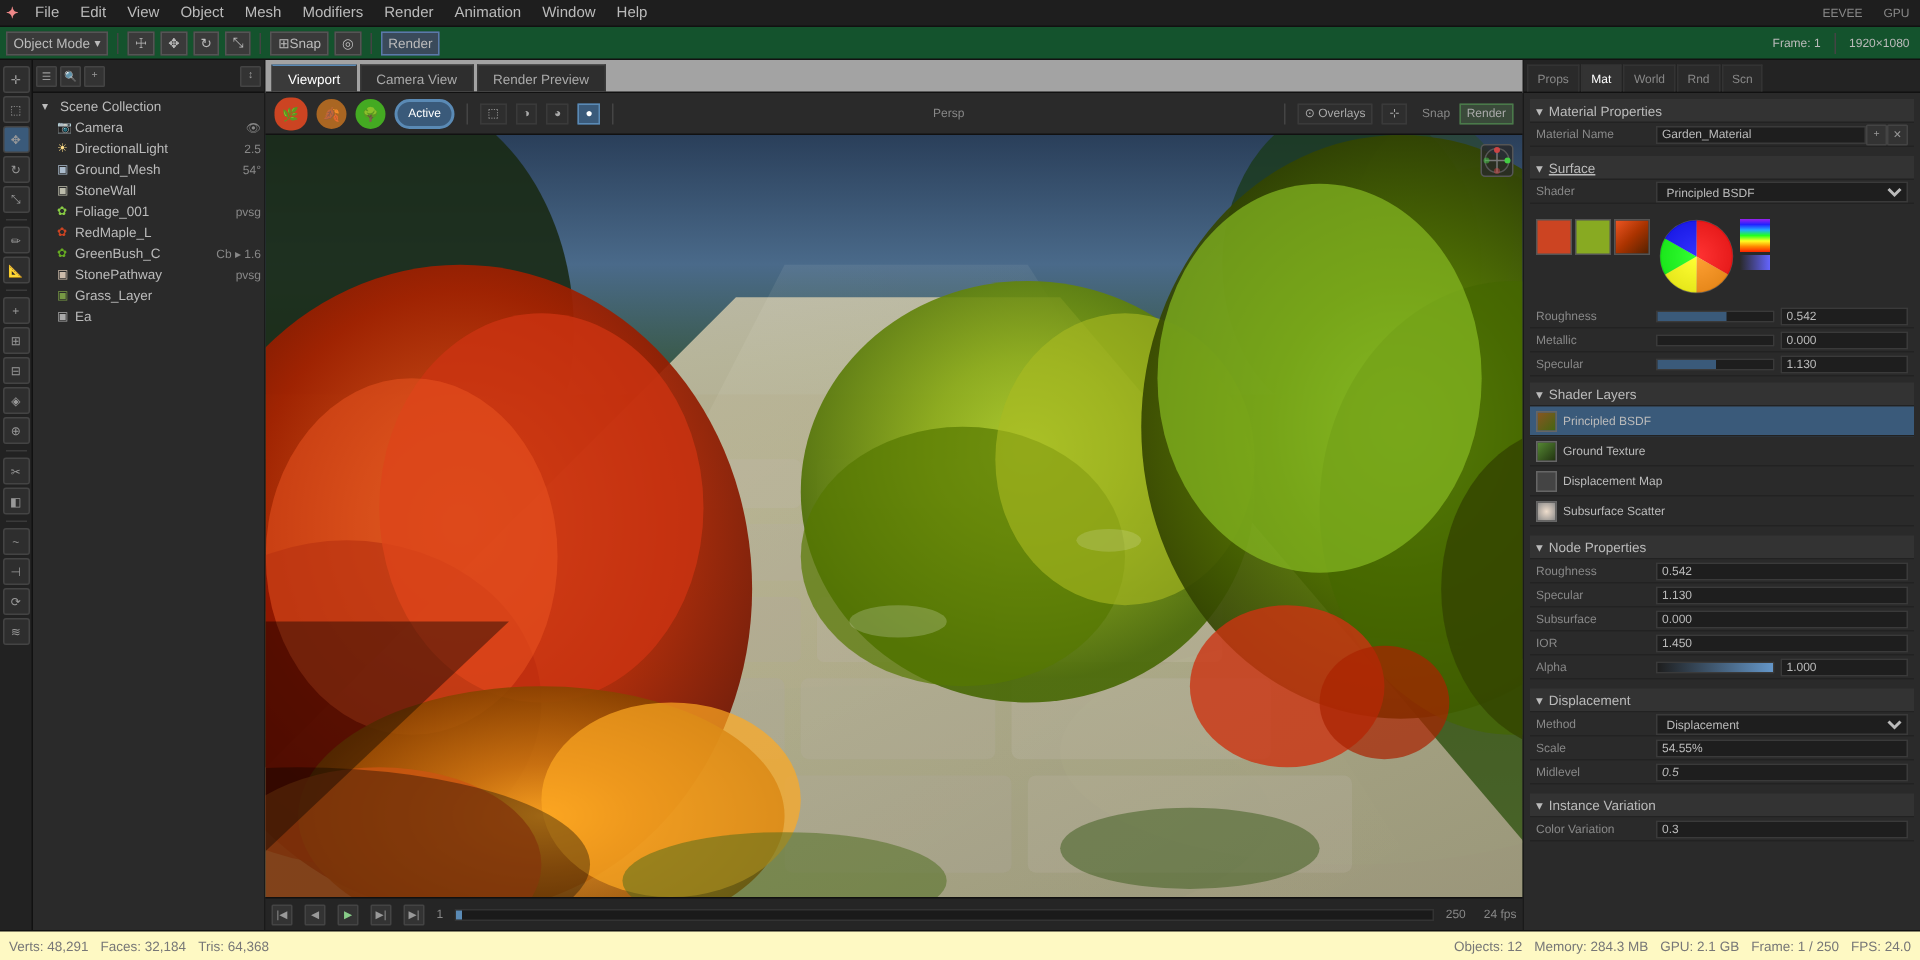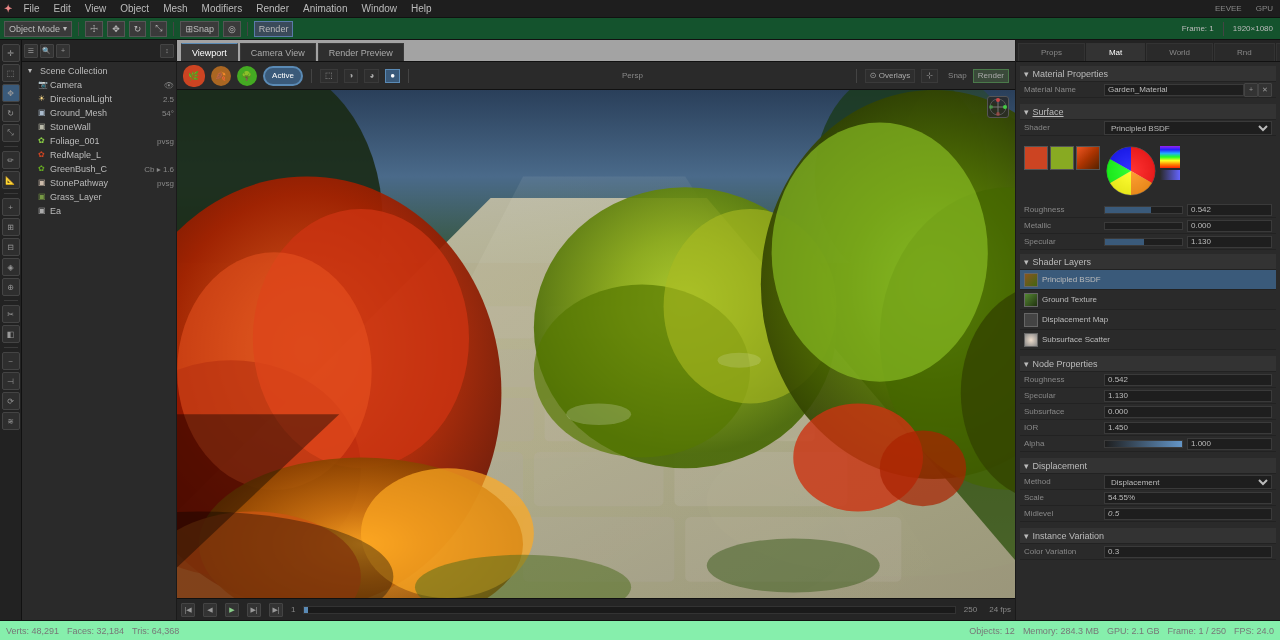--- a/index.html
+++ b/index.html
@@ -244,21 +244,21 @@
     #right-tabs {
       height: 22px;
       background: #232323;
       display: flex;
       align-items: flex-end;
       padding: 0 2px;
       border-bottom: 1px solid #111;
     }
     .rtab {
       height: 18px;
-      padding: 0 22px;
+      padding: 0 6px;
       background: #2a2a2a;
       border: 1px solid #333;
       border-bottom: none;
       font-size: 8px;
       color: #888;
       cursor: pointer;
       display: flex;
       align-items: center;
       margin-right: 1px;
     }
@@ -346,21 +346,21 @@
       height: 14px;
       background: #555;
       margin-right: 4px;
       border: 1px solid #666;
     }
 
     
     #status-bar {
       width: 100%;
       height: 20px;
-      background: #86efac;
+      background: #fef9c3;
       display: flex;
       align-items: center;
       padding: 0 6px;
       gap: 8px;
       border-top: 1px solid #111;
       font-size: 9px;
       color: #777;
     }
     .status-item {
       display: flex;

